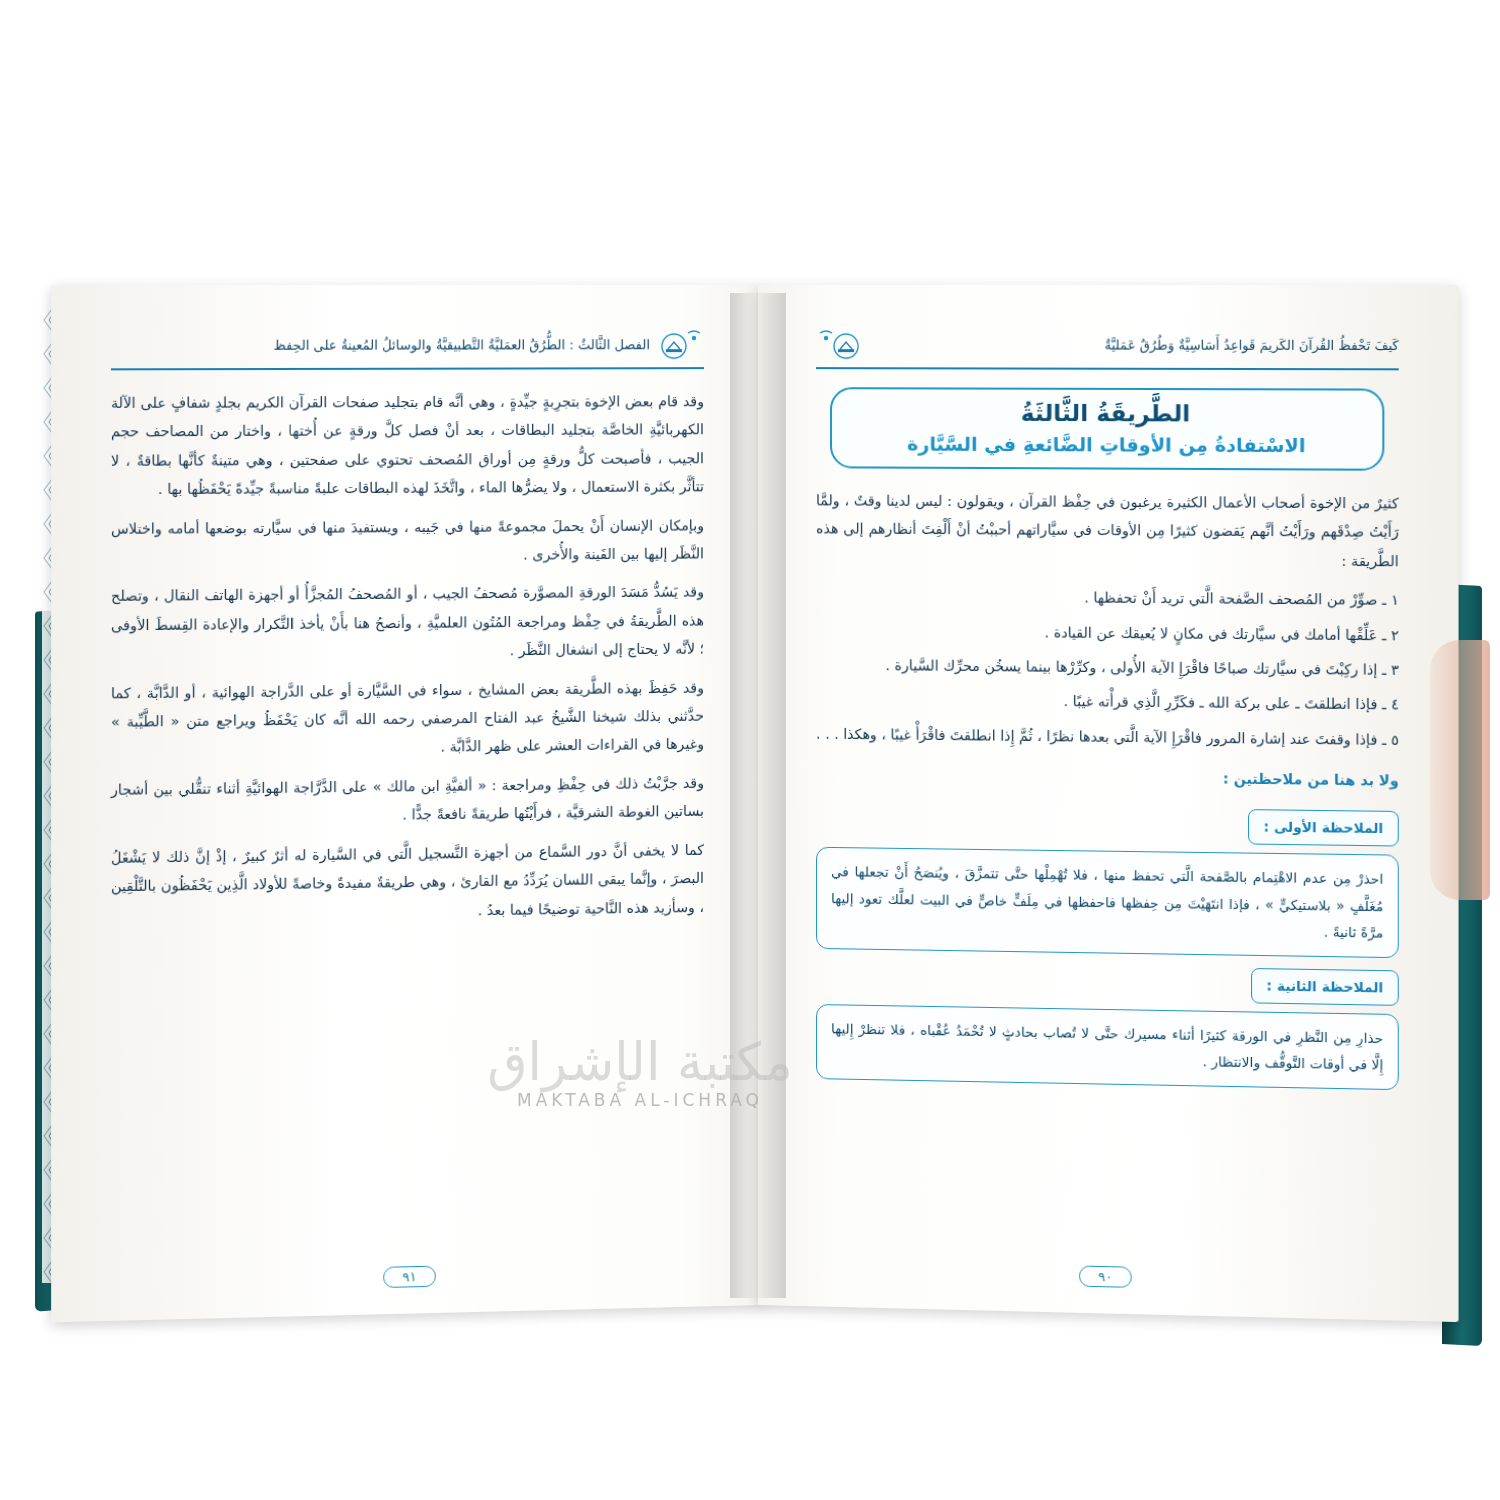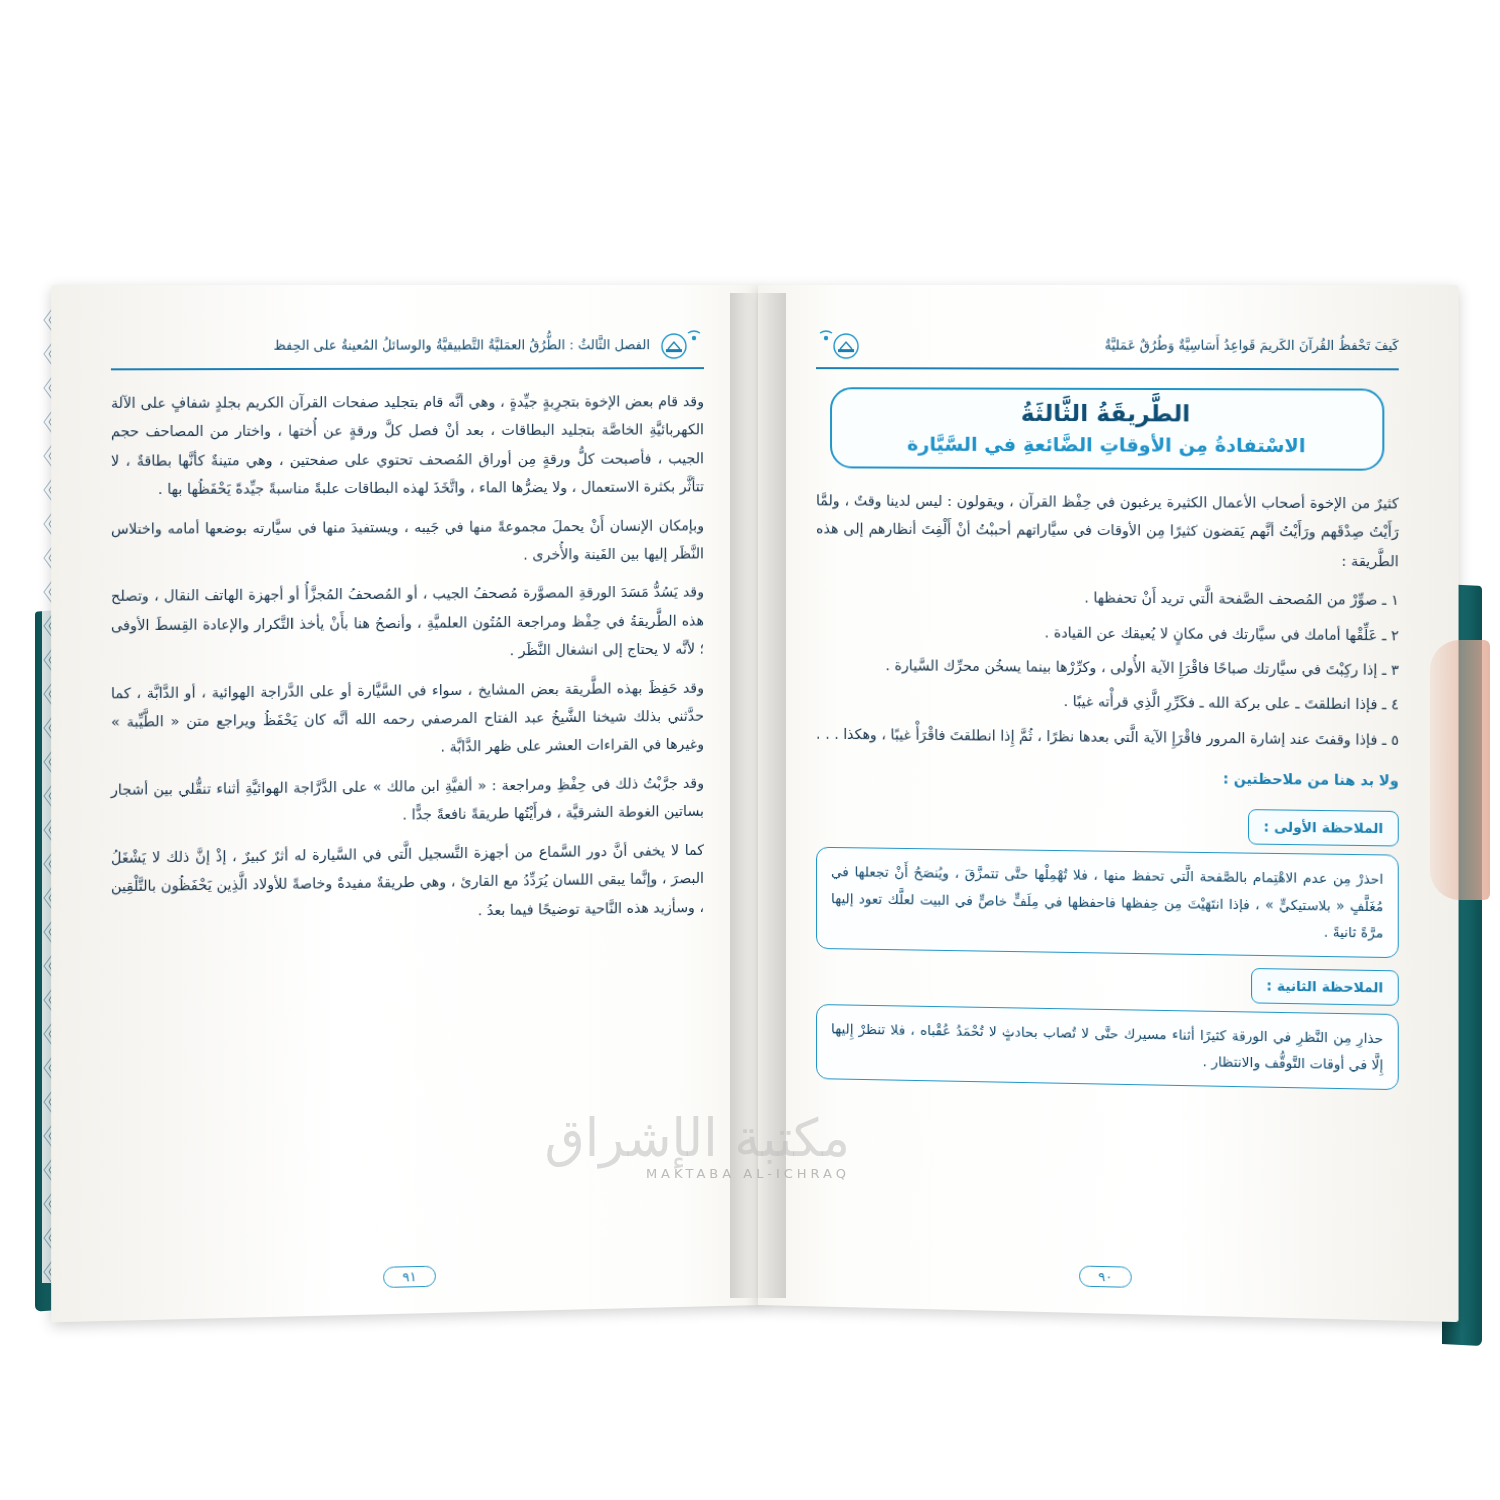--- a/index.html
+++ b/index.html
@@ -205,37 +205,37 @@
     border-radius: 12px;
     padding: 2px 18px;
     font-size: 13px;
     color: #1a7fb0;
   }
 
   
   .watermark {
     position: absolute;
     left: 430px;
-    top: 1112px;
+    top: 1036px;
     width: 420px;
-    text-align: right;
+    text-align: center;
     color: #d9d9d9;
     font-size: 20px;
     letter-spacing: 4px;
     pointer-events: none;
     z-index: 30;
   }
   .watermark .wm-ar {
     font-size: 52px;
     color: rgba(190,190,190,0.55);
     line-height: 1;
     margin-bottom: 2px;
   }
   .watermark .wm-en {
-    font-size: 13px;
+    font-size: 17px;
     color: rgba(175,175,175,0.85);
   }
 
   
   .table-shadow {
     position: absolute;
     left: 60px;
     top: 1240px;
     width: 1380px;
     height: 70px;

